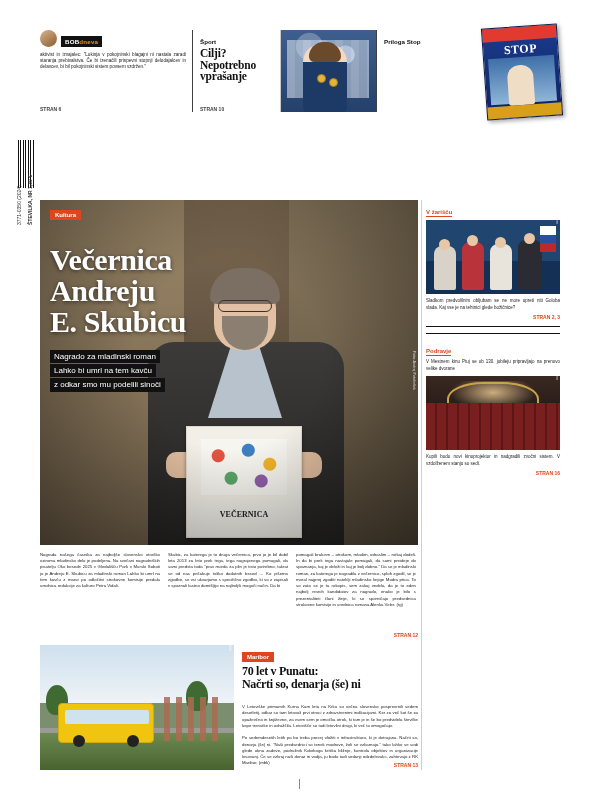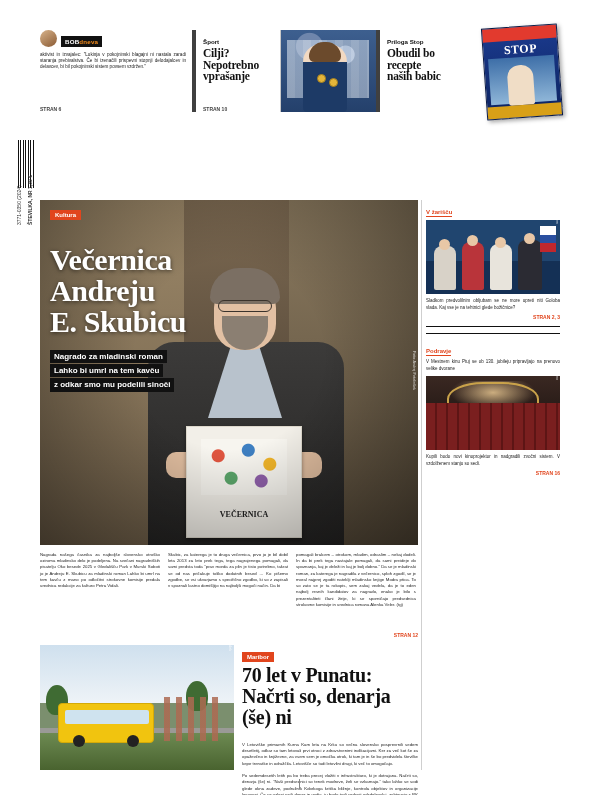--- a/index.html
+++ b/index.html
@@ -14,21 +14,21 @@
   }
   .page { position:relative; width:600px; height:795px; background:#fff; }
 
   
   .teaser-strip {
     position:absolute; left:40px; top:30px; width:520px; height:82px;
     display:flex; gap:0;
   }
   .teaser {
     position:relative;
-    border-left:4px solid #404040;
+    border-left:1px solid #404040;
     padding:0 6px 0 7px;
   }
   .teaser:first-child { border-left:none; padding-left:0; }
   .tz-1 { width:152px; }
   .tz-2 { width:88px; }
   .tz-3 { width:96px; }
   .tz-4 { width:100px; }
   .tz-5 { width:84px; }
 
   .kicker-box {
@@ -256,21 +256,21 @@
     font-family:"Liberation Serif",serif;
     font-weight:bold; color:#fff;
     font-size:30px; line-height:1.04; letter-spacing:-.4px;
     text-shadow:0 1px 4px rgba(0,0,0,.6);
   }
   .lead-subs { position:absolute; left:10px; top:150px; width:240px; }
   .lead-sub-line {
     display:block; width:fit-content;
     background:#111; color:#fff;
     font-family:"Liberation Sans",sans-serif;
-    font-size:8px; font-weight:bold;
+    font-size:8px; font-weight:normal;
     padding:2px 4px; margin-bottom:1px;
     line-height:1.15;
   }
 
   
   .lead-body {
     position:absolute; left:0; top:352px; width:378px; height:84px;
     display:flex; gap:8px;
   }
   .lead-body .lc { width:120px; font-size:4.3px; line-height:1.45; text-align:justify; color:#222; }
@@ -297,21 +297,21 @@
   .bl-photo .people { position:absolute; right:10px; top:52px; width:60px; height:44px;
     background:repeating-linear-gradient(90deg,#ad6a52 0 6px, transparent 6px 12px); opacity:.85; }
 
   .bl-story { position:absolute; left:202px; top:0; width:176px; }
   .tag-maribor {
     display:inline-block; background:#e1451d; color:#fff;
     font-size:6px; font-weight:bold; padding:2px 5px; margin-bottom:3px;
   }
   .bl-head {
     font-family:"Liberation Serif",serif; font-weight:bold;
-    font-size:20px; line-height:1.05; letter-spacing:-.3px; margin-bottom:14px;
+    font-size:12px; line-height:1.05; letter-spacing:-.3px; margin-bottom:14px;
   }
   .bl-text { font-size:4.3px; line-height:1.45; text-align:justify; color:#222; }
   .bl-stran { position:absolute; right:0; bottom:-2px; font-size:5px; font-weight:bold; color:#e1451d; }
 
   
   .rc-block { position:relative; width:134px; }
   .rc-kicker {
     display:inline-block; font-size:6px; font-weight:bold; color:#e1451d;
     border-bottom:1px solid #e1451d; padding-bottom:1px; margin-bottom:3px;
   }
@@ -401,23 +401,20 @@
         <div class="board"></div>
         <div class="person"></div>
         <div class="hair"></div>
         <div class="medal" style="left:36px;top:44px"></div>
         <div class="medal" style="left:48px;top:48px"></div>
       </div>
     </div>
 
     <div class="teaser tz-4">
       <div class="kicker-plain">Priloga Stop</div>
-      <div class="teaser-head" style="white-space:pre-line">Obudil bo
-recepte
-naših babic</div>
     </div>
 
     <div class="teaser tz-5" style="border-left:none;">
       <div class="mag">
         <div class="mtop"></div>
         <div class="mtitle">STOP</div>
         <div class="mimg"></div>
         <div class="mbot"></div>
       </div>
     </div>

